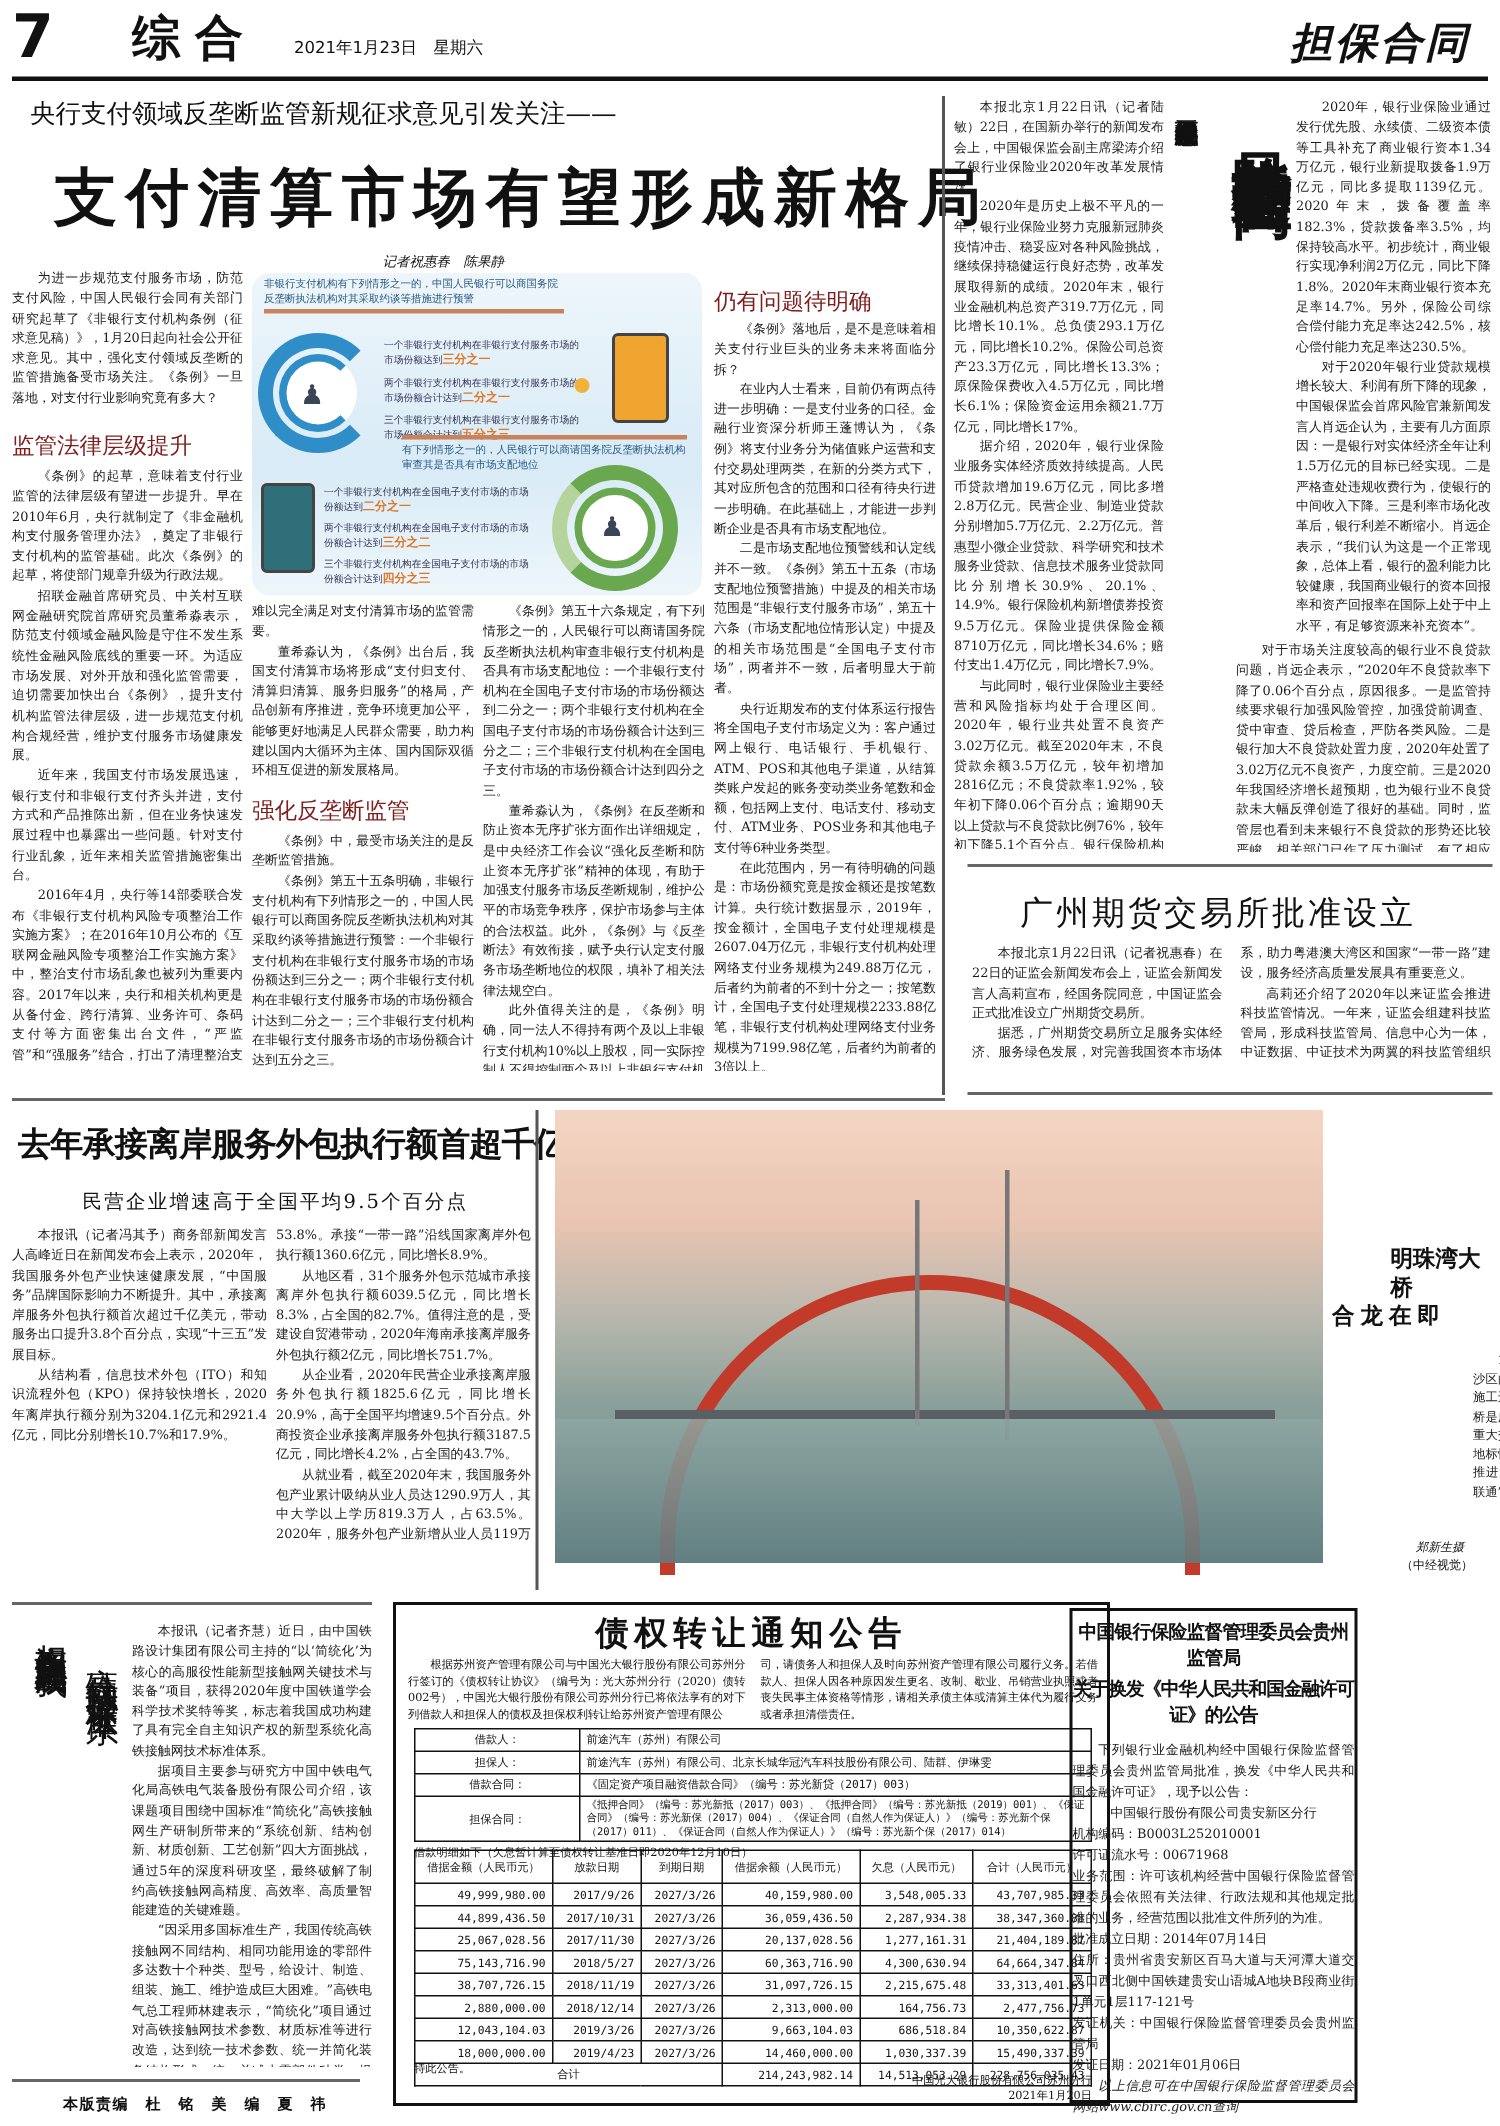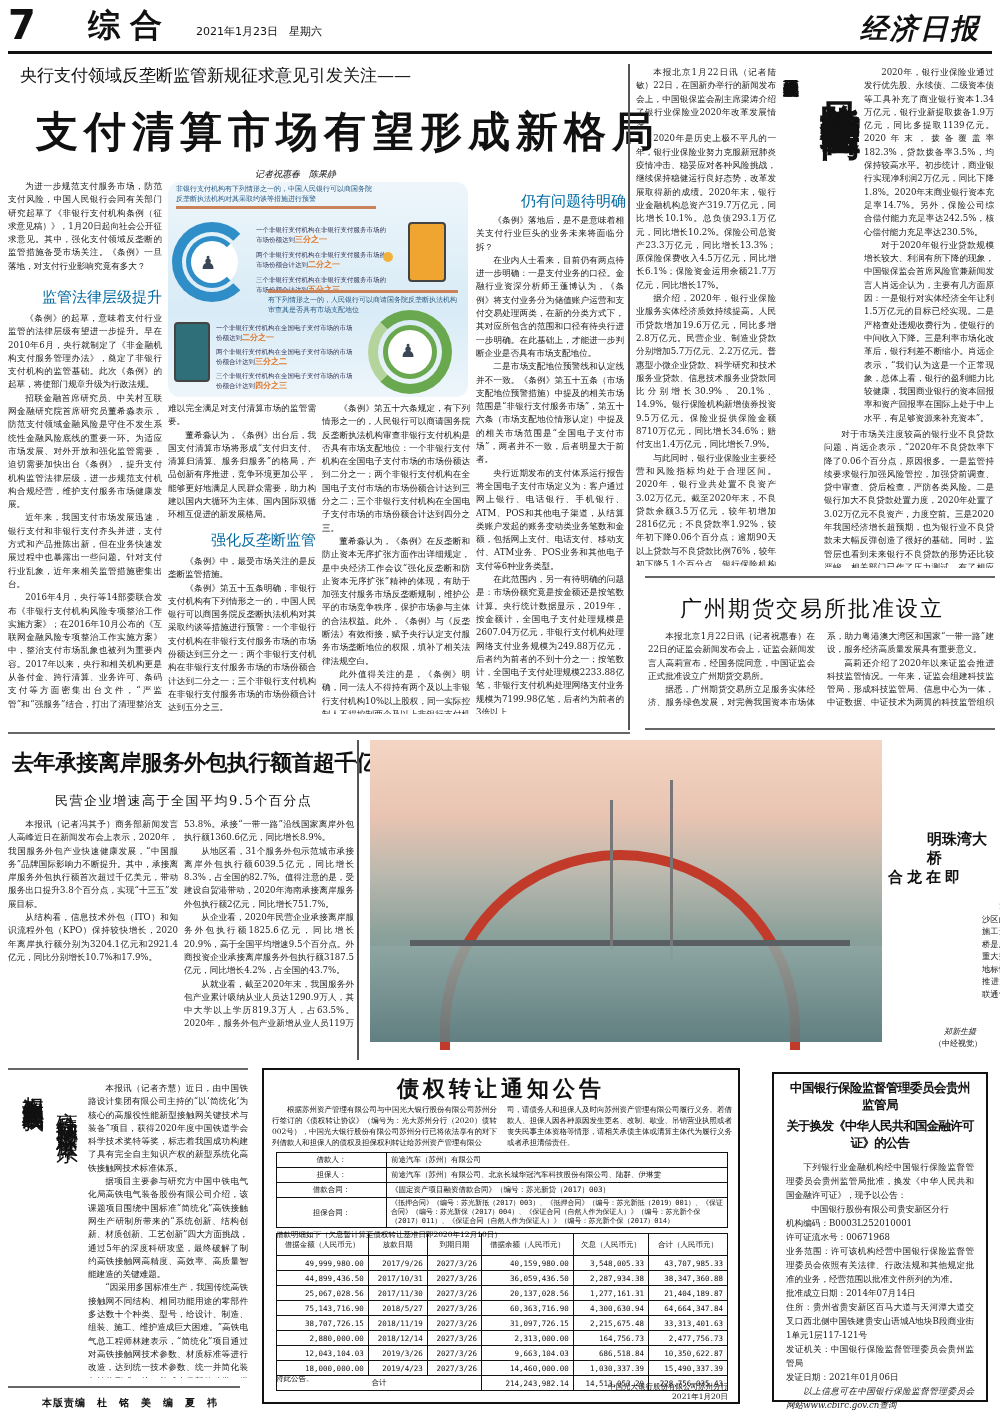--- a/index.html
+++ b/index.html
@@ -7,35 +7,35 @@
 .abs{position:absolute}
 .txt{font-size:8.6px;line-height:13.3px;text-align:justify;color:#1a1a1a}
 .txt p{text-indent:2em}
 .hdr-num{left:8px;top:2px;font-family:"DejaVu Sans",sans-serif;font-weight:bold;font-size:40px}
 .hdr-sec{left:88px;top:4px;font-family:"DejaVu Sans",sans-serif;font-weight:bold;font-size:32px;letter-spacing:10px}
 .hdr-date{left:196px;top:24px;font-family:"DejaVu Sans",sans-serif;font-size:11px}
 .hdr-logo{right:20px;top:10px;font-family:"DejaVu Serif",serif;font-style:italic;font-weight:bold;font-size:28px;letter-spacing:2px}
 .hdr-rule{left:8px;top:51px;width:984px;height:3px;background:#111}
 .vline{background:#555;width:1.5px}
 .hline{background:#666;height:1.5px}
-.subhead{font-family:"DejaVu Serif",serif;font-size:15px;text-align:right;color:#0369a1}
+.subhead{font-family:"DejaVu Serif",serif;font-size:15px;text-align:left;color:#7f1d1d}
 .infographic{background:linear-gradient(180deg,#eef6fb,#d8ebf6 60%,#eef6fb);border-radius:12px}
 .ring{position:absolute;border-radius:50%}
 .tbl{border-collapse:collapse;font-size:7.5px;font-family:"DejaVu Sans Mono",monospace}
 .tbl td{border:1px solid #111;padding:1px 4px;height:15px}
 .photo{background:linear-gradient(180deg,#f4d5c3 0%,#e9c4b2 25%,#b9b8ae 45%,#8aa09a 65%,#6f8b8a 100%)}
 .vert{writing-mode:vertical-rl;font-family:"DejaVu Sans",sans-serif}
 </style>
 </head>
 <body>
 
 <div class="abs hdr-num">7</div>
 <div class="abs hdr-sec">综合</div>
 <div class="abs hdr-date">2021年1月23日　星期六</div>
-<div class="abs hdr-logo">经济日报</div>
+<div class="abs hdr-logo">担保合同</div>
 <div class="abs hdr-rule"></div>
 
 <div class="abs" style="left:20px;top:64px;font-size:17px;font-weight:normal;font-family:'DejaVu Serif',serif;">央行支付领域反垄断监管新规征求意见引发关注——</div>
 <div class="abs" style="left:36px;top:104px;font-size:42px;font-weight:bold;font-family:'DejaVu Sans',sans-serif;letter-spacing:6px;">支付清算市场有望形成新格局</div>
 <div class="abs" style="left:255px;top:168px;font-size:9px;font-style:italic;">记者祝惠春　陈果静</div>
 
 <div class="abs txt" style="left:8px;top:180px;width:154px;">
     <p>为进一步规范支付服务市场，防范支付风险，中国人民银行会同有关部门研究起草了《非银行支付机构条例（征求意见稿）》，1月20日起向社会公开征求意见。其中，强化支付领域反垄断的监管措施备受市场关注。《条例》一旦落地，对支付行业影响究竟有多大？</p>
   </div>
 <div class="abs subhead" style="left:8px;top:288px;width:154px;">监管法律层级提升</div>
@@ -270,21 +270,21 @@
           <td>14,513,053.29</td>
           <td>228,756,035.43</td>
         </tr>
   </tbody>
     </table>
   <div class="abs" style="left:12px;top:304px;font-size:7.5px;">特此公告。</div>
   <div class="abs" style="right:10px;top:312px;font-size:7.5px;">中国光大银行股份有限公司苏州分行</div>
   <div class="abs" style="right:10px;top:322px;font-size:7.5px;">2021年1月20日</div>
 </div>
 
-<div class="abs" style="left:772px;top:1072px;width:216px;height:330px;border:2.5px solid #111;padding:6px 12px;">
+<div class="abs" style="left:713px;top:1072px;width:192px;height:330px;border:2.5px solid #111;padding:6px 0;">
   <div style="font-family:'DejaVu Sans',sans-serif;font-weight:bold;font-size:12.5px;text-align:center;letter-spacing:-0.5px;">中国银行保险监督管理委员会贵州监管局</div>
   <div style="font-family:'DejaVu Sans',sans-serif;font-weight:bold;font-size:12.5px;text-align:center;letter-spacing:-0.8px;margin-top:4px;">关于换发《中华人民共和国金融许可证》的公告</div>
   <div class="txt" style="margin-top:8px;font-size:8.6px;line-height:14px;">
     <p>下列银行业金融机构经中国银行保险监督管理委员会贵州监管局批准，换发《中华人民共和国金融许可证》，现予以公告：</p>
     <div style="text-align:center">中国银行股份有限公司贵安新区分行</div>
     <div><span>机构编码：</span><span>B0003L252010001</span></div>
     <div><span>许可证流水号：</span><span>00671968</span></div>
     <div><span>业务范围：</span><span>许可该机构经营中国银行保险监督管理委员会依照有关法律、行政法规和其他规定批准的业务，经营范围以批准文件所列的为准。</span></div>
     <div><span>批准成立日期：</span><span>2014年07月14日</span></div>
     <div><span>住所：</span><span>贵州省贵安新区百马大道与天河潭大道交叉口西北侧中国铁建贵安山语城A地块B段商业街1单元1层117-121号</span></div>

